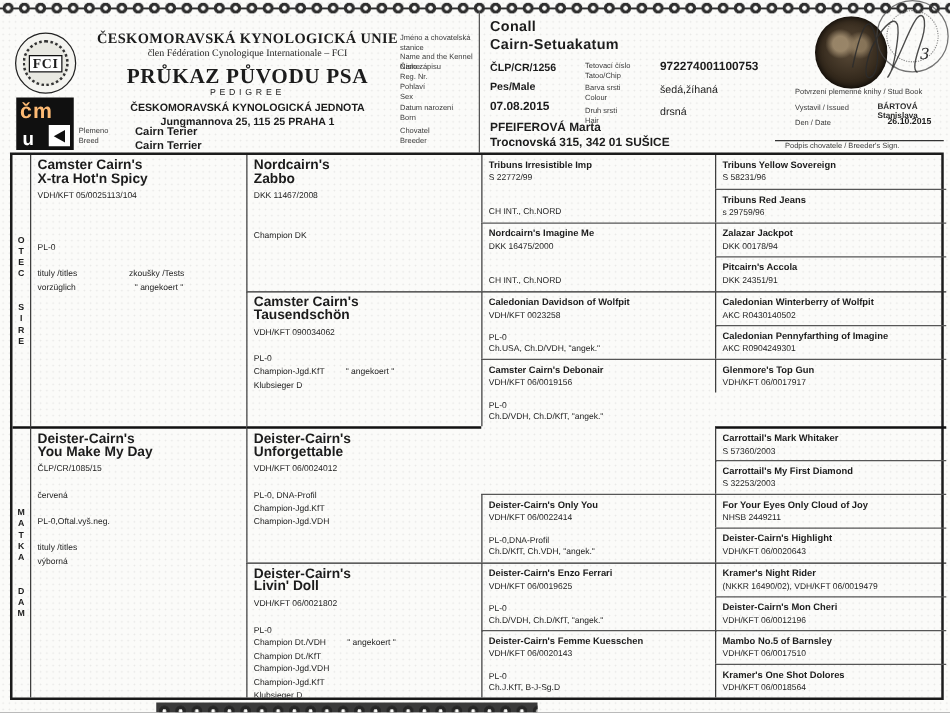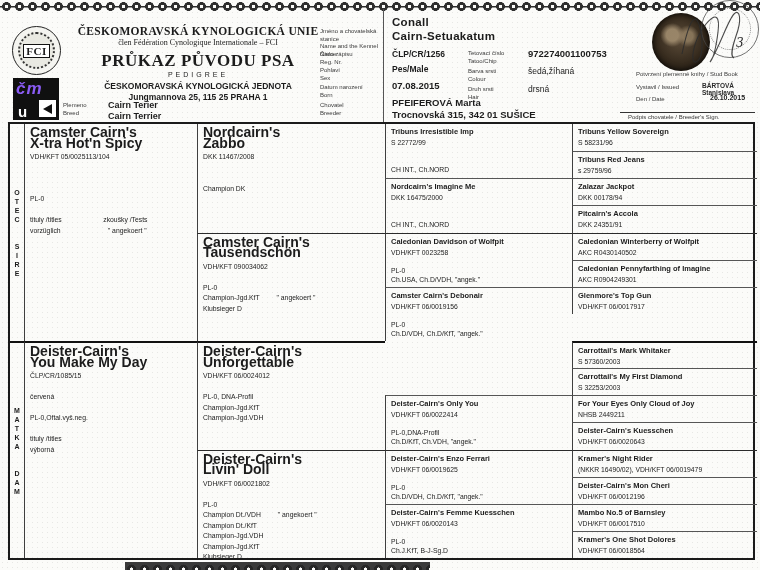--- a/index.html
+++ b/index.html
@@ -35,22 +35,22 @@
   .hdr-divider { position:absolute; left:383px; top:9px; width:1px; height:113px; background:#555; }
 
   .fci-logo { position:absolute; left:12px; top:26px; width:49px; height:49px; border:1.5px solid #222;
     border-radius:50%; background:#f4f4f0; }
   .fci-inner { position:absolute; left:5px; top:5px; right:5px; bottom:5px; border:2px dotted #333;
     border-radius:50%; display:flex; align-items:center; justify-content:center; background:#e9e9e2; }
   .fci-txt { font-family:"Liberation Serif", serif; font-weight:bold; font-size:11px; letter-spacing:0.5px;
     border:1.5px solid #111; padding:0 2px; background:#fff; }
 
   .cmku-logo { position:absolute; left:13px; top:78px; width:46px; height:42px; background:#101010; }
-  .cmku-top { position:absolute; left:3px; top:1px; color:#8b5cf6; font-weight:bold; font-size:17px;
-    letter-spacing:1px; font-family:"Liberation Sans", sans-serif;font-style:italic; }
+  .cmku-top { position:absolute; left:3px; top:1px; color:#fdba74; font-weight:bold; font-size:17px;
+    letter-spacing:1px; font-family:"Liberation Sans", sans-serif; }
   .cmku-box { position:absolute; right:3px; bottom:3px; width:17px; height:17px; background:#fff;
     display:flex; align-items:center; justify-content:center; }
   .cmku-arrow { width:0; height:0; border-top:5px solid transparent; border-bottom:5px solid transparent;
     border-right:9px solid #101010; }
   .cmku-bottom { position:absolute; left:5px; bottom:0px; color:#fff; font-weight:bold; font-size:15px; }
 
   .org-block { position:absolute; left:62px; top:25px; width:272px; text-align:center; }
   .org1 { font-family:"Liberation Serif", serif; font-weight:bold; font-size:11.5px; letter-spacing:0.3px; }
   .org1b { font-family:"Liberation Serif", serif; font-size:8px; margin-top:1px; }
   .doc-title { font-family:"Liberation Serif", serif; font-weight:bold; font-size:17px; margin-top:4px; letter-spacing:0.5px; }
@@ -111,21 +111,21 @@
     grid-template-rows:repeat(16, 1fr);
     border:2px solid #1b1b1b;
   }
   .cell { border-left:1px solid #3f3f3f; border-top:1px solid #565656; padding:3px 5px; overflow:hidden; }
   .nt { border-top:none; }
   .mid { border-top:1.5px solid #2b2b2b; }
   .thick { border-top:2px solid #111; }
   .vcol { border-left:none; display:flex; flex-direction:column; align-items:center;
     justify-content:center; gap:18px; font-size:7px; font-weight:bold; line-height:9px; text-align:center; }
   .nm { font-weight:bold; font-size:7.5px; line-height:9px; margin-bottom:2px; }
-  .g1 .nm, .g2 .nm { font-size:14px; line-height:10.5px; margin-bottom:4px; }
+  .g1 .nm, .g2 .nm { font-size:11px; line-height:10.5px; margin-bottom:4px; }
   .ln { font-size:6.8px; line-height:10.5px; color:#222; }
   .g3 .ln, .g4 .ln { line-height:9px; }
 </style>
 </head>
 <body>
 
 <div class="page">
 
   <div class="chain"></div>
   <div class="chain-frag"></div>
@@ -374,21 +374,21 @@
     </div>
     <div class="cell g4" style="grid-column:5;grid-row:10">
       <div class="nm">Carrottail's My First Diamond</div>
       <div class="ln">S 32253/2003</div>
     </div>
     <div class="cell g4" style="grid-column:5;grid-row:11">
       <div class="nm">For Your Eyes Only Cloud of Joy</div>
       <div class="ln">NHSB 2449211</div>
     </div>
     <div class="cell g4" style="grid-column:5;grid-row:12">
-      <div class="nm">Deister-Cairn's Kuesschen</div>
+      <div class="nm">Deister-Cairn's Highlight</div>
       <div class="ln">VDH/KFT 06/0020643</div>
     </div>
     <div class="cell g4 mid" style="grid-column:5;grid-row:13">
       <div class="nm">Kramer's Night Rider</div>
       <div class="ln">(NKKR 16490/02), VDH/KFT 06/0019479</div>
     </div>
     <div class="cell g4" style="grid-column:5;grid-row:14">
       <div class="nm">Deister-Cairn's Mon Cheri</div>
       <div class="ln">VDH/KFT 06/0012196</div>
     </div>

